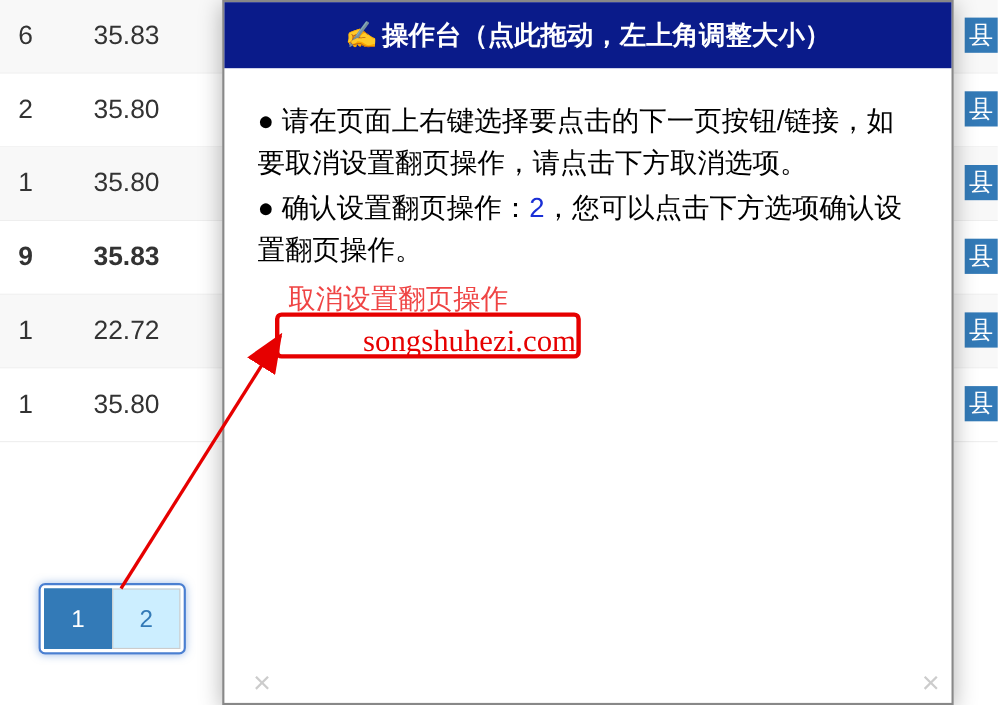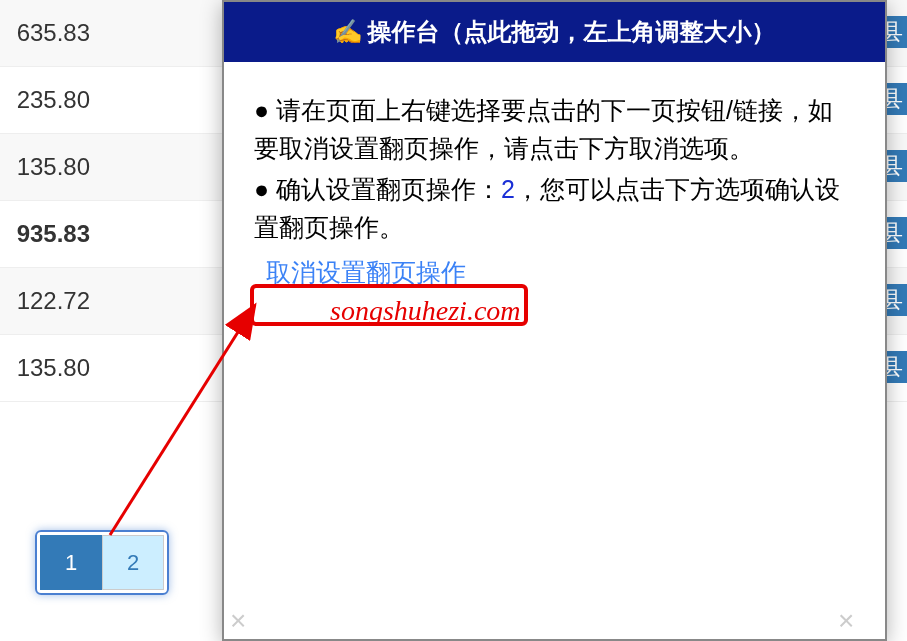--- a/index.html
+++ b/index.html
@@ -38,20 +38,21 @@
     .bg-cell-1 {
       width: 30px;
       font-size: 24px;
       color: #333;
       text-align: right;
     }
     .bg-cell-2 {
       width: 170px;
       font-size: 24px;
       color: #333;
+      text-align: center;
     }
     .bg-row.bold .bg-cell-1,
     .bg-row.bold .bg-cell-2 {
       font-weight: bold;
     }
     .bg-badge {
       position: absolute;
       right: 0;
       width: 30px;
       height: 32px;
@@ -91,21 +92,21 @@
       color: #fff;
       border-color: #337ab7;
     }
     .page-btn.highlighted {
       background: #cceeff;
     }
     
     
     .dialog {
       position: absolute;
-      left: 222px;
+      left: 202px;
       top: 0;
       width: 665px;
       height: 641px;
       background: #fff;
       border: 2px solid #888;
       box-shadow: 0 4px 20px rgba(0,0,0,0.3);
     }
     .dialog-header {
       background: #0a1b8a;
       color: #fff;
@@ -132,44 +133,43 @@
     }
     .confirm-link {
       color: #1a2fd6;
       font-size: 25px;
       margin-top: 14px;
       margin-left: 28px;
       cursor: pointer;
       display: inline-block;
     }
     .cancel-link {
-      color: #3b82f6;
+      color: #ef4444;
       font-size: 25px;
       margin-top: 8px;
-      margin-left: 12px;
+      margin-left: 28px;
       cursor: pointer;
       display: block;
     }
     .highlight-box {
       position: absolute;
       left: 250px;
       top: 284px;
       width: 278px;
       height: 42px;
       border: 4px solid #e60000;
       border-radius: 6px;
       pointer-events: none;
     }
     .watermark {
       position: absolute;
       left: 330px;
       top: 295px;
       color: #e60000;
       font-size: 28px;
-      font-style: italic;
       font-family: Georgia, serif;
       pointer-events: none;
     }
     
     
     .arrow-svg {
       position: absolute;
       left: 80px;
       top: 280px;
       pointer-events: none;

